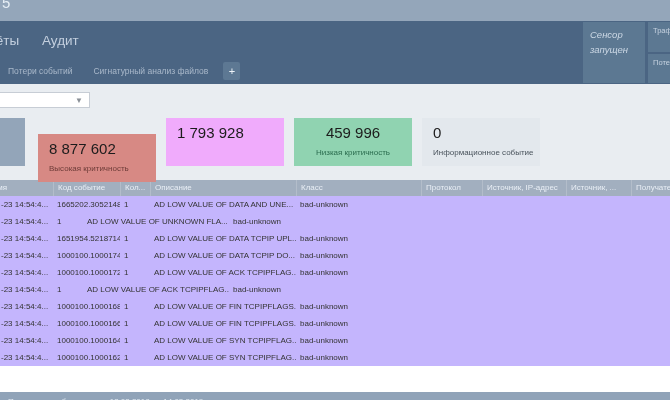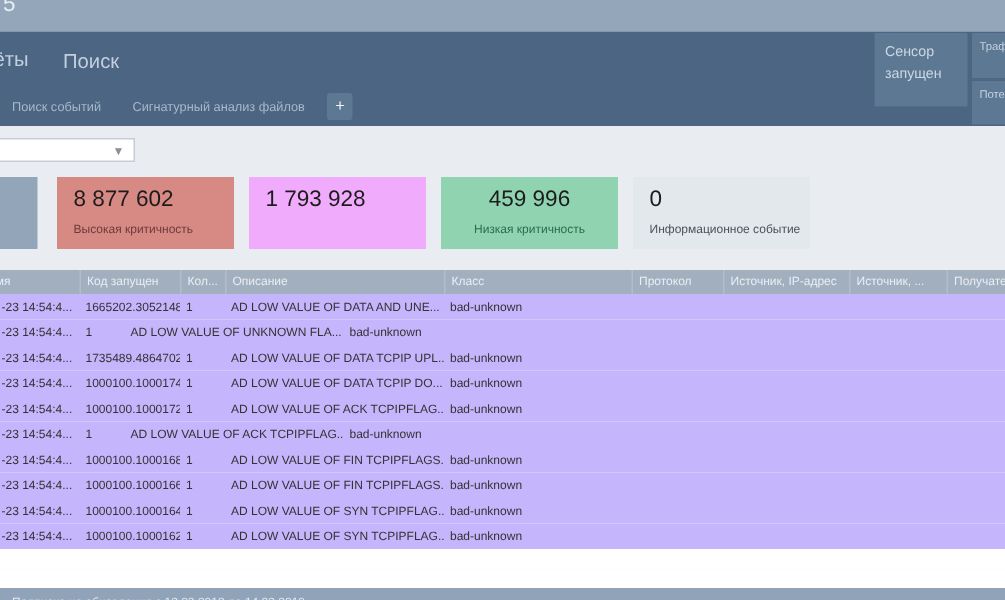--- a/index.html
+++ b/index.html
@@ -17,44 +17,44 @@
   .menu-item { color:#c3cfde; font-size:13.5px; margin-right:16px; white-space:nowrap; }
   .menu-clip { width:26px; overflow:hidden; margin-right:16px; }
   .menu-clip .menu-item { margin:0 0 0 -28px; display:inline-block; }
   .tabbar { position:absolute; left:0; top:36px; height:27px; display:flex; align-items:center; }
   .tab { color:#a9b8ca; font-size:8.5px; padding:0 8px; margin-right:5px; white-space:nowrap; }
   .tab-add {
     width:17px; height:18px; margin-left:2px; border:none; border-radius:2px;
     background:#5d7893; color:#eef3f8; font-size:11px; line-height:16px; text-align:center; cursor:pointer;
   }
   .sensor-box {
-    position:absolute; left:583px; top:1px; width:62px; height:49px;
+    position:absolute; left:583px; top:1px; width:62px; height:61px;
     background:#5c7democ;
-    background:#5c7892; color:#ccd8e5; font-size:9.5px; line-height:1.55; padding:6px 7px;
+    background:#5c7892; color:#ccd8e5; font-size:9.5px; line-height:1.55; padding:6px 7px;font-style:italic;
   }
   .right-panels { position:absolute; left:648px; top:1px; width:30px; height:61px; }
   .panel-small {
     position:absolute; left:0; width:30px; height:30px; background:#5c7892;
     color:#c6d2e0; font-size:7.5px; padding:4px 5px; overflow:hidden; white-space:nowrap;
   }
   .panel-small.p2 { top:31px; height:30px; border-top:1px solid #4b6583; }
   
   .content { position:relative; height:96px; background:#e9edf1; }
   .dropdown {
     position:absolute; left:-14px; top:8px; width:104px; height:16px; background:#fff;
     border:1px solid #c7cdd5; display:flex; align-items:center; justify-content:flex-end;
   }
   .caret { color:#8a9097; font-size:8px; margin-right:6px; }
   .dropdown-value { flex:1; font-size:8px; color:#333; padding-left:4px; }
   .cards { position:absolute; left:0; top:34px; height:48px; width:670px; }
   .card { position:absolute; top:0; height:48px; width:118px; padding:6px 11px; overflow:hidden; }
   .card-partial { left:-15px; width:40px; background:#93a5b9; }
   .card-value { font-size:15px; color:#1c1c1c; white-space:nowrap; }
   .card-label { font-size:8px; margin-top:7px; white-space:nowrap; }
-  .cp1 { left:38px; } .cp2 { left:166px; } .cp3 { left:294px;text-align:center; } .cp4 { left:422px; }
+  .cp1 { left:38px;margin-top:16px; } .cp2 { left:166px; } .cp3 { left:294px;text-align:center; } .cp4 { left:422px; }
   
   .table { background:#fff; }
   .thead { display:flex; height:16px; background:#a2afbf; align-items:center; overflow:hidden; }
   .th {
     color:#e8eef5; font-size:8px; height:16px; line-height:16px;
     padding-left:4px; white-space:nowrap; overflow:hidden; border-left:1px solid #b3bdca;
   }
   .th:first-child { border-left:none; }
   .th .clipL { display:inline-block; margin-left:-18px; }
   .tbody { height:183px; background:#fff; }
@@ -81,24 +81,24 @@
 
   <div class="titlebar">
     <span class="title-partial">5</span>
   </div>
 
   <div class="header">
     <div class="menubar">
       <div class="menu-clip">
         <span class="menu-item">Отчёты</span>
       </div>
-      <span class="menu-item">Поиск</span>
+      <span class="menu-item">Аудит</span>
     </div>
     <div class="tabbar">
-      <div class="tab">Поиск событий</div>
+      <div class="tab">Потери событий</div>
       <div class="tab">Сигнатурный анализ файлов</div>
       <button class="tab-add">+</button>
     </div>
     <div class="sensor-box">
       <span>Сенсор запущен</span>
     </div>
     <div class="right-panels">
       <div class="panel-small p1">
         <span>Трафик</span>
       </div>
@@ -130,21 +130,21 @@
       <div class="card cp4" style="background-color: rgb(227, 232, 237);">
         <div class="card-value">0</div>
         <div class="card-label" style="color: rgb(73, 83, 92);">Информационное событие</div>
       </div>
     </div>
   </div>
 
   <div class="table">
     <div class="thead">
       <div class="th c-time"><span class="clipL">Время</span></div>
-      <div class="th c-code"><span>Код запущен</span></div>
+      <div class="th c-code"><span>Код событие</span></div>
       <div class="th c-count"><span>Кол...</span></div>
       <div class="th c-desc"><span>Описание</span></div>
       <div class="th c-class"><span>Класс</span></div>
       <div class="th c-proto"><span>Протокол</span></div>
       <div class="th c-srcip"><span>Источник, IP-адрес</span></div>
       <div class="th c-src2"><span>Источник, ...</span></div>
       <div class="th c-recv"><span>Получатель</span></div>
     </div>
     <div class="tbody">
       <div class="tr">
@@ -163,21 +163,21 @@
         <div class="td c-count">1</div>
         <div class="td c-desc">AD LOW VALUE OF UNKNOWN FLA...</div>
         <div class="td c-class">bad-unknown</div>
         <div class="td c-proto"></div>
           <div class="td c-srcip"></div>
           <div class="td c-src2"></div>
           <div class="td c-recv"></div>
       </div>
       <div class="tr">
         <div class="td c-time">-23 14:54:4...</div>
-        <div class="td c-code">1735489.4864702</div>
+        <div class="td c-code">1651954.5218714</div>
         <div class="td c-count">1</div>
         <div class="td c-desc">AD LOW VALUE OF DATA TCPIP UPL...</div>
         <div class="td c-class">bad-unknown</div>
         <div class="td c-proto"></div>
           <div class="td c-srcip"></div>
           <div class="td c-src2"></div>
           <div class="td c-recv"></div>
       </div>
       <div class="tr">
         <div class="td c-time">-23 14:54:4...</div>

